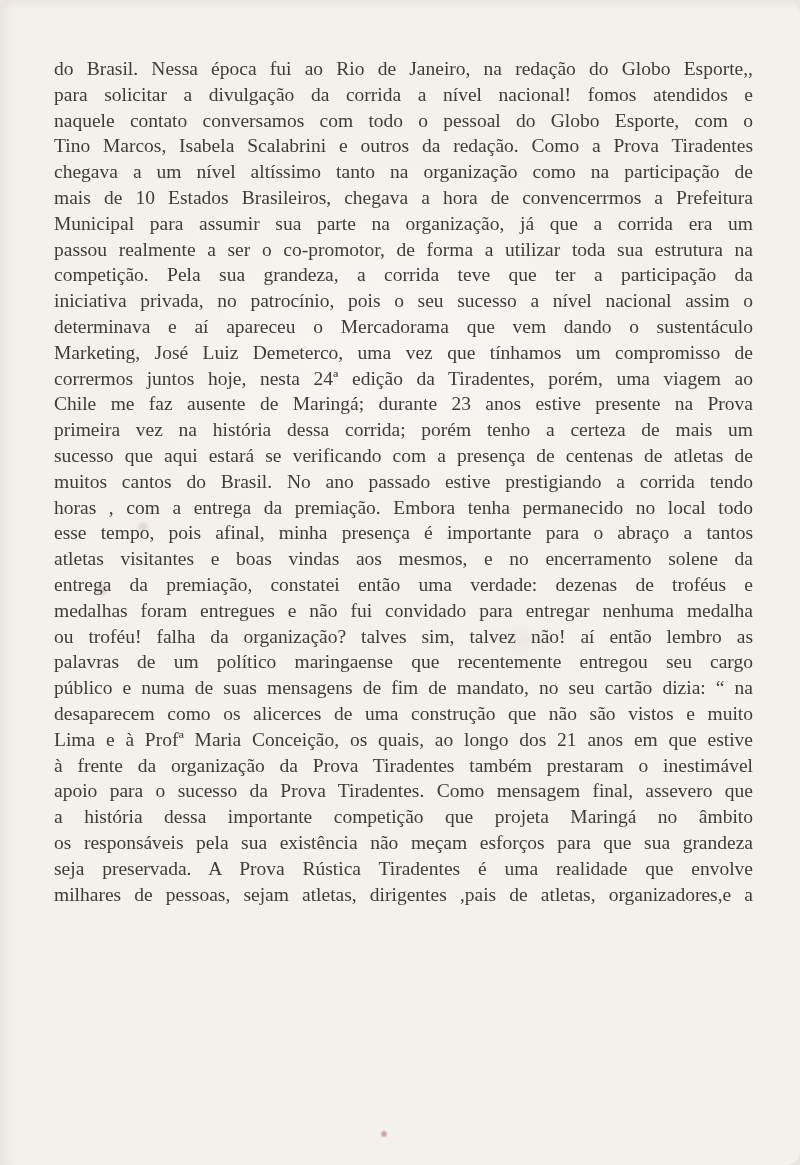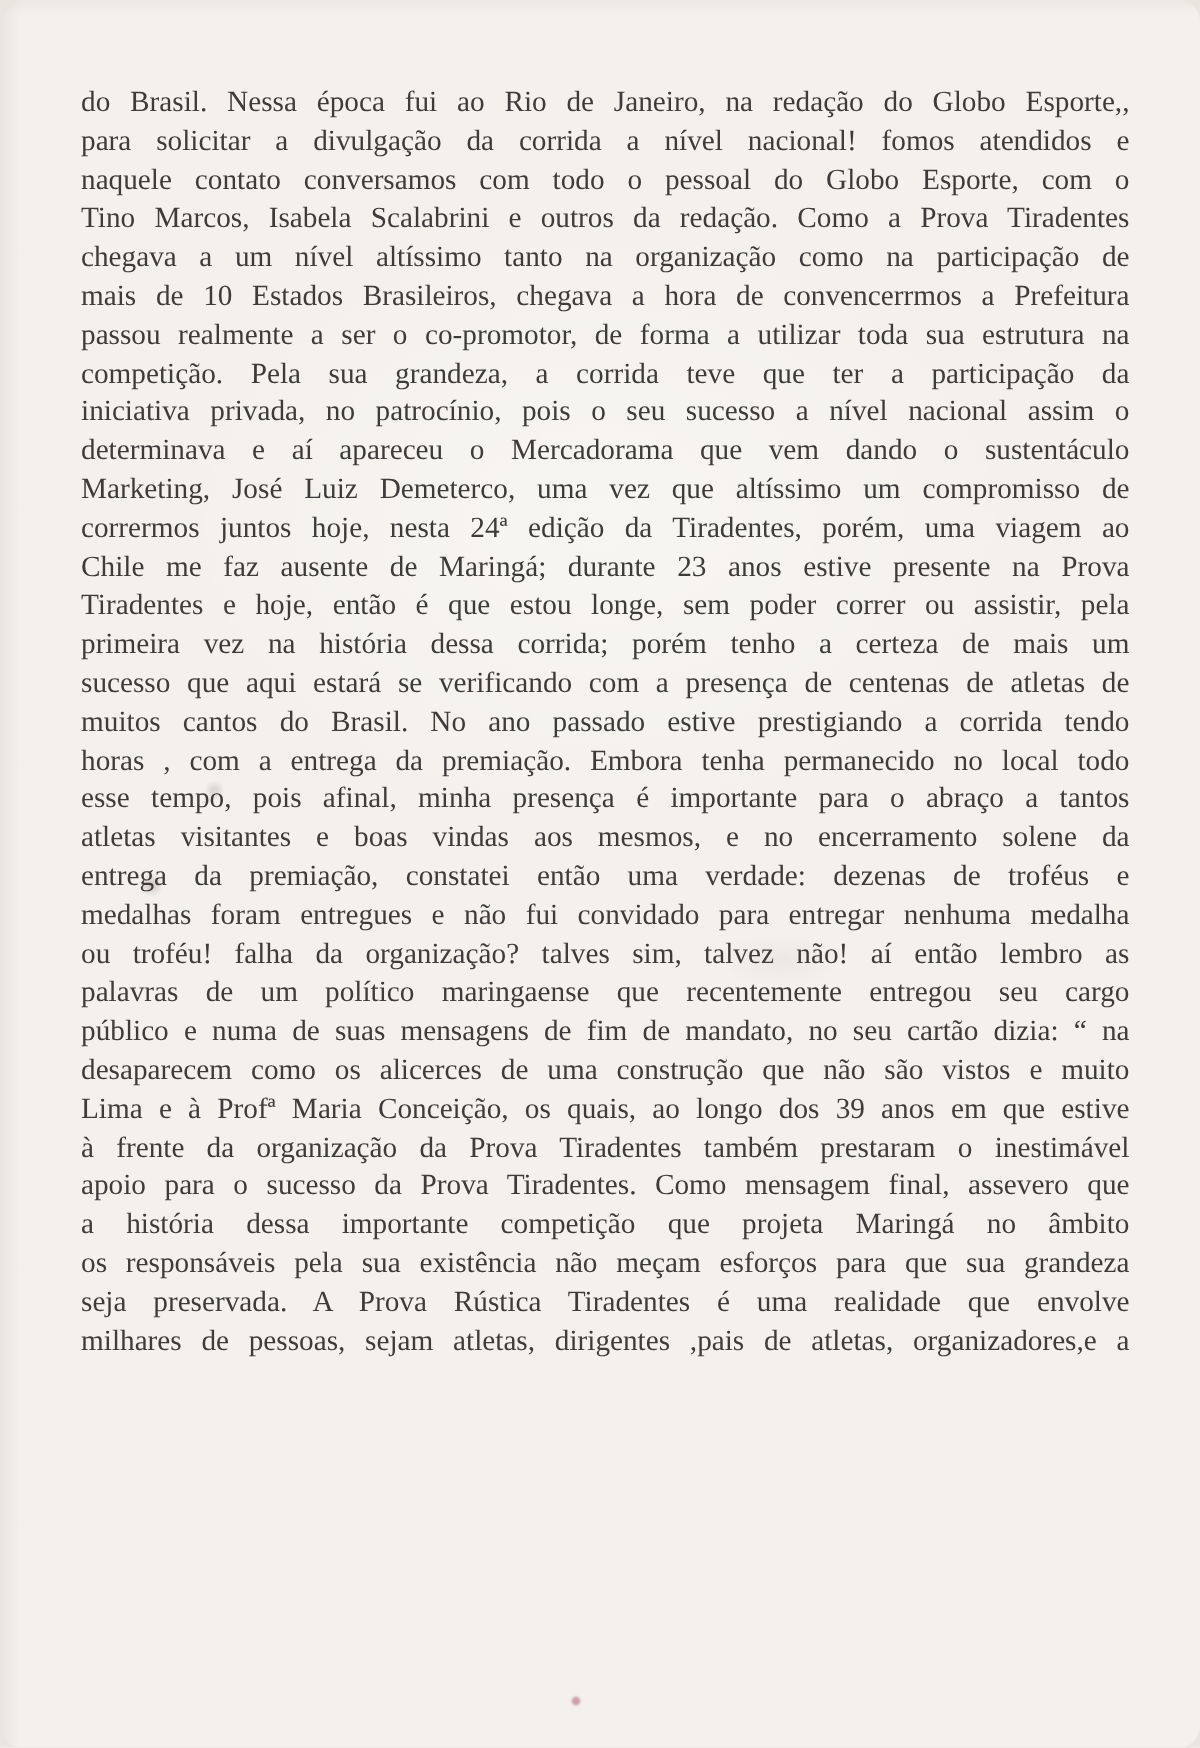--- a/index.html
+++ b/index.html
@@ -48,41 +48,41 @@
 <body>
 
 <div class="page">
   <div class="text-block">
       <div class="line">do Brasil. Nessa época fui ao Rio de Janeiro, na redação do Globo Esporte,,</div>
       <div class="line">para solicitar a divulgação da corrida a nível nacional! fomos atendidos e</div>
       <div class="line">naquele contato conversamos com todo o pessoal do Globo Esporte, com o</div>
       <div class="line">Tino Marcos, Isabela Scalabrini e outros da redação. Como a Prova Tiradentes</div>
       <div class="line">chegava a um nível altíssimo tanto na organização como na participação de</div>
       <div class="line">mais de 10 Estados Brasileiros, chegava a hora de convencerrmos a Prefeitura</div>
+      <div class="line">Municipal para assumir sua parte na organização, já que a corrida era um</div>
       <div class="line">passou realmente a ser o co-promotor, de forma a utilizar toda sua estrutura na</div>
       <div class="line">competição. Pela sua grandeza, a corrida teve que ter a participação da</div>
       <div class="line">iniciativa privada, no patrocínio, pois o seu sucesso a nível nacional assim o</div>
       <div class="line">determinava e aí apareceu o Mercadorama que vem dando o sustentáculo</div>
-      <div class="line">Marketing, José Luiz Demeterco, uma vez que altíssimo um compromisso de</div>
+      <div class="line">Marketing, José Luiz Demeterco, uma vez que tínhamos um compromisso de</div>
       <div class="line">corrermos juntos hoje, nesta 24ª edição da Tiradentes, porém, uma viagem ao</div>
       <div class="line">Chile me faz ausente de Maringá; durante 23 anos estive presente na Prova</div>
-      <div class="line">Tiradentes e hoje, então é que estou longe, sem poder correr ou assistir, pela</div>
       <div class="line">primeira vez na história dessa corrida; porém tenho a certeza de mais um</div>
       <div class="line">sucesso que aqui estará se verificando com a presença de centenas de atletas de</div>
       <div class="line">muitos cantos do Brasil. No ano passado estive prestigiando a corrida tendo</div>
       <div class="line">horas , com a entrega da premiação. Embora tenha permanecido no local todo</div>
       <div class="line">esse tempo, pois afinal, minha presença é importante para o abraço a tantos</div>
       <div class="line">atletas visitantes e boas vindas aos mesmos, e no encerramento solene da</div>
       <div class="line">entrega da premiação, constatei então uma verdade: dezenas de troféus e</div>
       <div class="line">medalhas foram entregues e não fui convidado para entregar nenhuma medalha</div>
       <div class="line">ou troféu! falha da organização? talves sim, talvez não! aí então lembro as</div>
       <div class="line">palavras de um político maringaense que recentemente entregou seu cargo</div>
       <div class="line">público e numa de suas mensagens de fim de mandato, no seu cartão dizia: “ na</div>
       <div class="line">desaparecem como os alicerces de uma construção que não são vistos e muito</div>
-      <div class="line">Lima e à Profª Maria Conceição, os quais, ao longo dos 39 anos em que estive</div>
+      <div class="line">Lima e à Profª Maria Conceição, os quais, ao longo dos 21 anos em que estive</div>
       <div class="line">à frente da organização da Prova Tiradentes também prestaram o inestimável</div>
       <div class="line">apoio para o sucesso da Prova Tiradentes. Como mensagem final, assevero que</div>
       <div class="line">a história dessa importante competição que projeta Maringá no âmbito</div>
       <div class="line">os responsáveis pela sua existência não meçam esforços para que sua grandeza</div>
       <div class="line">seja preservada. A Prova Rústica Tiradentes é uma realidade que envolve</div>
       <div class="line">milhares de pessoas, sejam atletas, dirigentes ,pais de atletas, organizadores,e a</div>
     </div>
 </div>
 
 </body></html>

